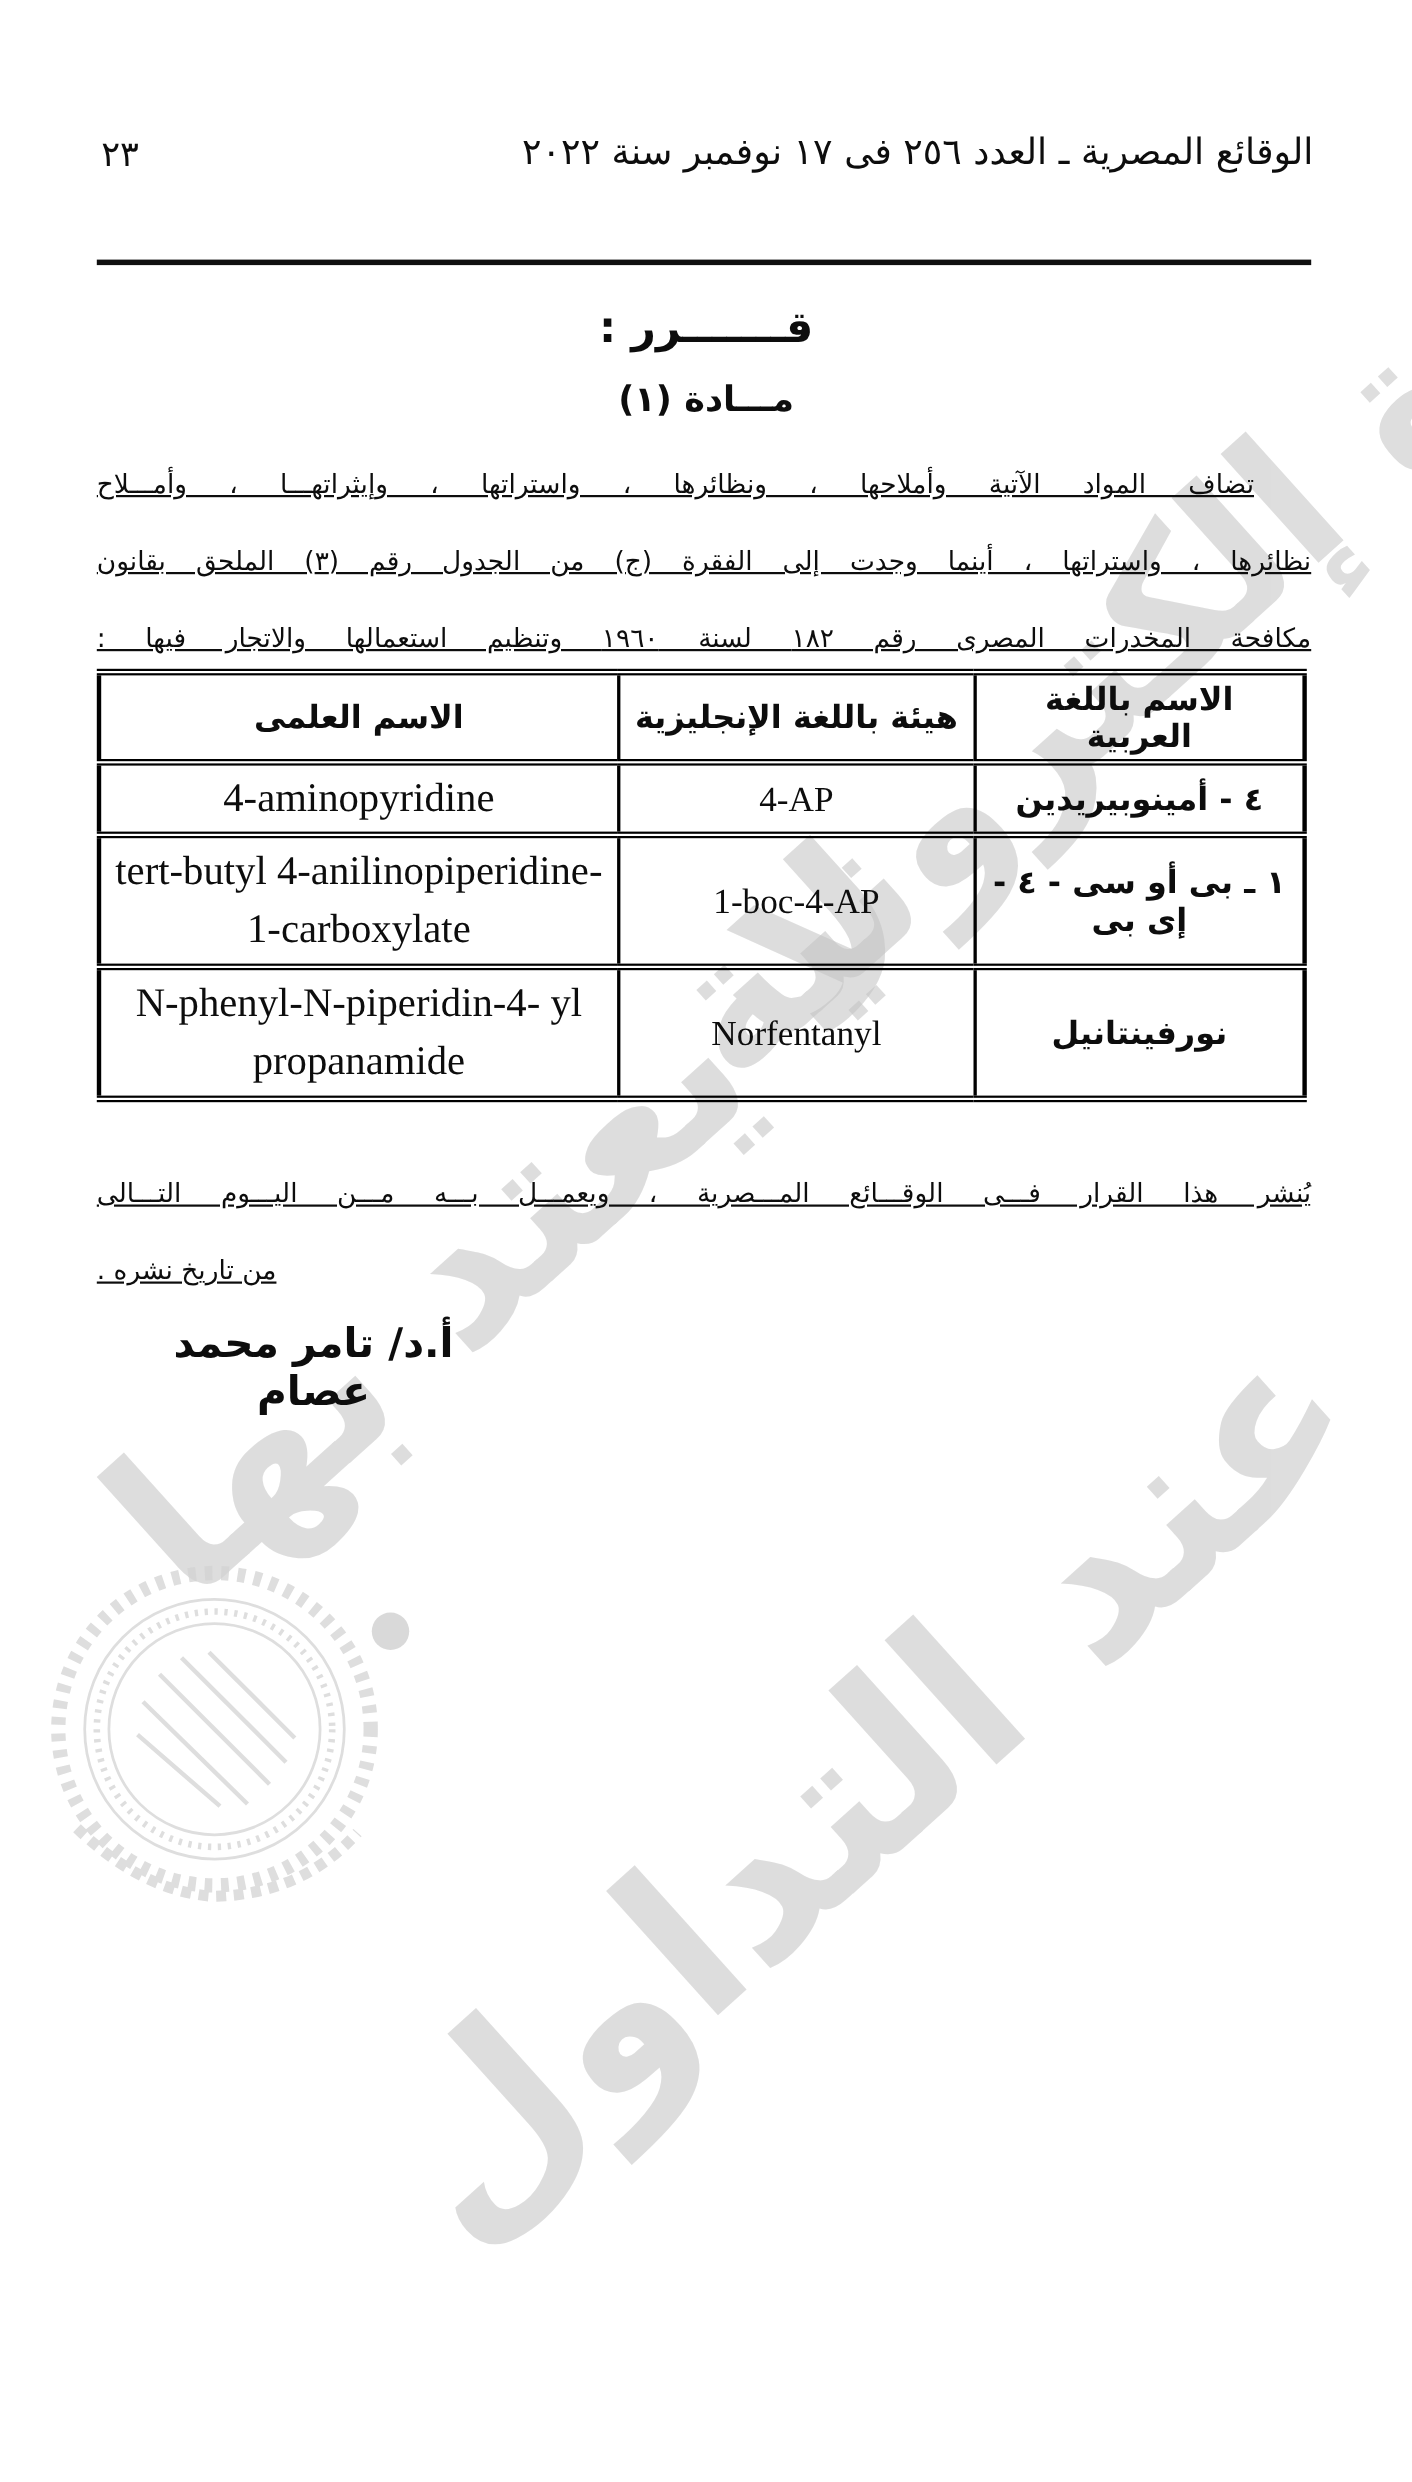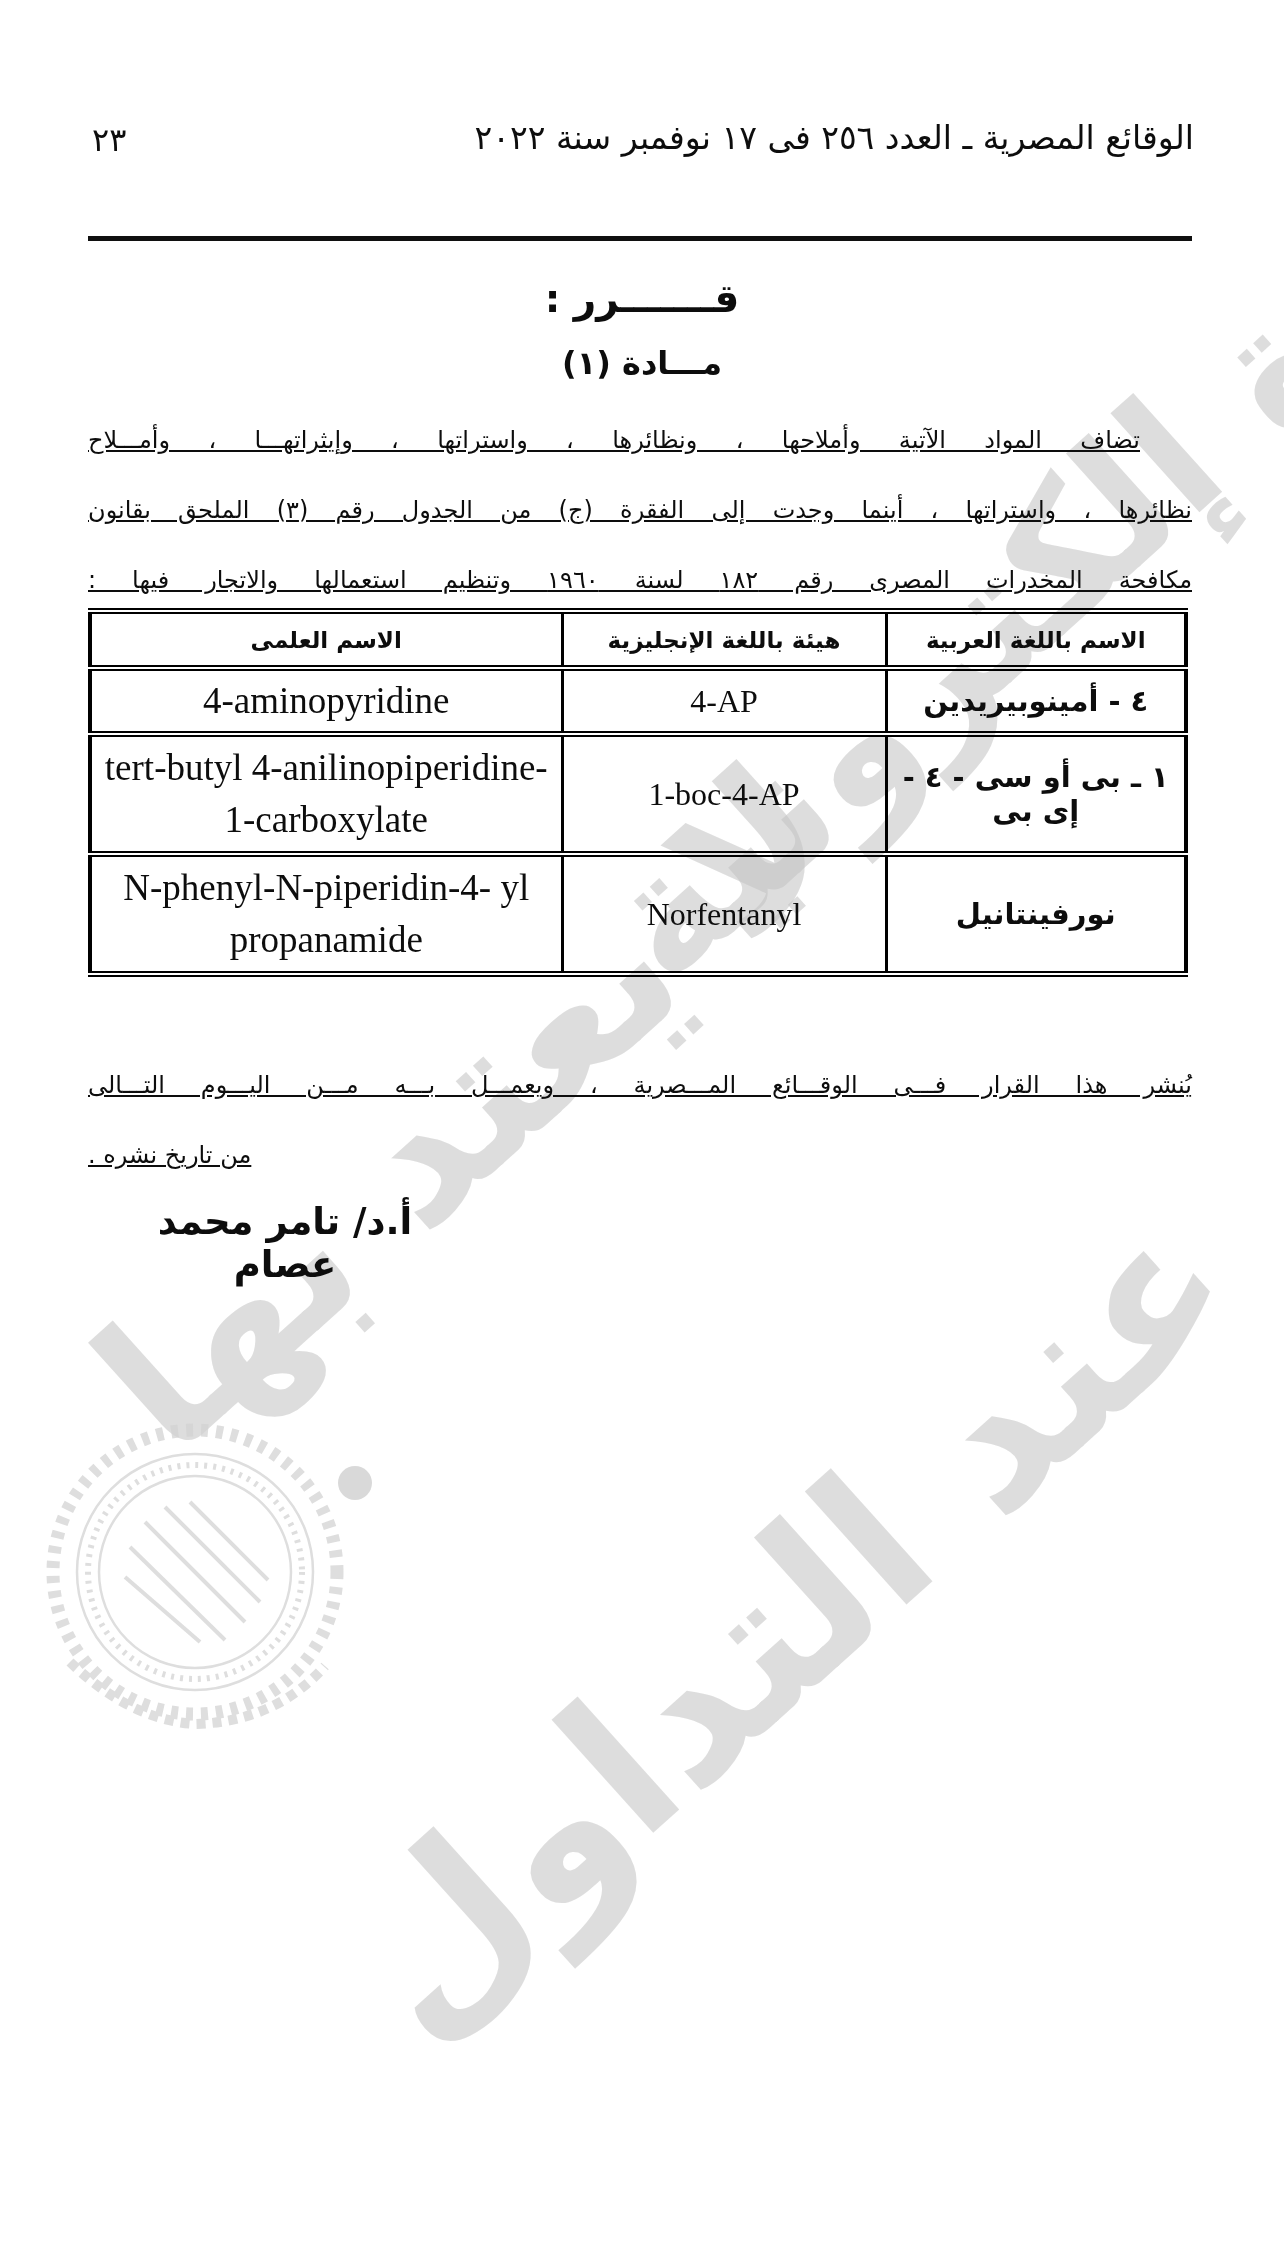--- a/index.html
+++ b/index.html
@@ -82,21 +82,21 @@
     border-right:3px solid #000;
     border-top:6px double #000;
     border-bottom:6px double #000;
     text-align:center; vertical-align:middle;
     padding:4px 10px;
   }
   table.substances { border:4px solid #000; }
   col.c-ar { width:300px; }
   col.c-en { width:324px; }
   col.c-sci{ width:472px; }
-  th.hdr { font-size:23px; font-weight:bold; height:57px; }
+  th.hdr { font-size:29px; font-weight:bold; height:57px; }
   td.ar-cell  { font-size:29px; font-weight:bold; }
   td.en-cell  { font-family:"Liberation Serif","DejaVu Serif",serif; font-size:32px; direction:ltr; font-weight:normal; }
   td.sci-cell { font-family:"Liberation Serif","DejaVu Serif",serif; font-size:37px; direction:ltr; font-weight:normal; line-height:52px; }
   tr.r1 td { height:65px; }
   tr.r2 td { height:120px; }
   tr.r3 td { height:120px; }
 
   
   .signature {
     position:absolute; left:110px; top:1178px; width:350px;

